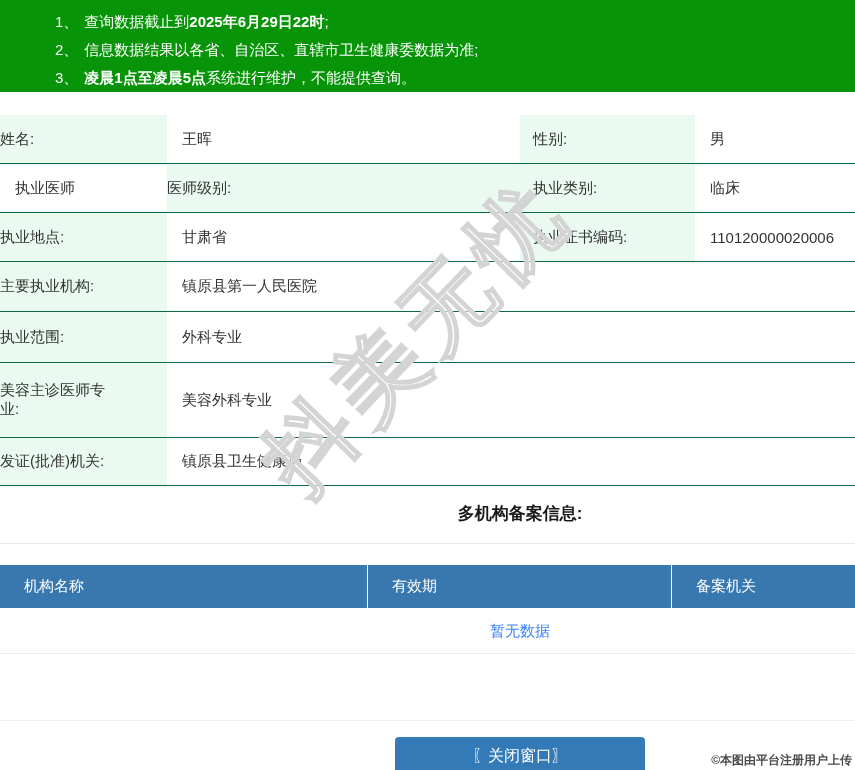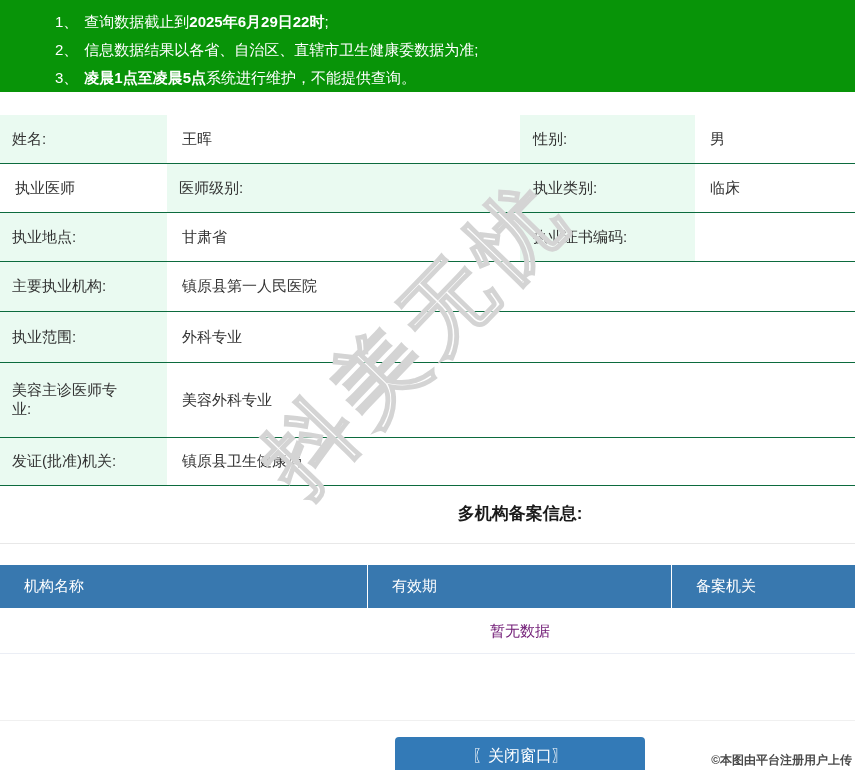--- a/index.html
+++ b/index.html
@@ -23,42 +23,42 @@
     display:grid;align-items:stretch;
     border-bottom:1px solid #0c6b3e;
     font-size:15px;
   }
   .row.double{grid-template-columns:167px 353px 175px 1fr;}
   .row.single{grid-template-columns:167px 1fr;}
   .row{min-height:48px;}
   .row.tall{min-height:74px;}
   .cell{display:flex;align-items:center;}
   .lbl{
-    background:#eafaf1;padding-left:12px;box-sizing:border-box;
+    background:#eafaf1;padding-left:0;box-sizing:border-box;
   }
   .lbl.l1{padding-right:48px;}
   .lbl.l2{padding-left:13px;}
   .val{padding-left:15px;}
   
   .offset{margin-left:185px;text-align:center;}
   .section-title{
     padding:16px 0 18px 0;font-size:17px;font-weight:700;color:#1a1a1a;
   }
   .hr1{border:0;border-top:1px solid #e8e8e8;margin:0;}
   .gap22{height:21px;}
   .filing-header{
     display:grid;grid-template-columns:368px 304px 1fr;
     background:#3878af;color:#ffffff;height:43px;font-size:15px;
   }
   .filing-header .hcell{
     display:flex;align-items:center;padding-left:24px;
     border-right:1px solid #ffffff;box-sizing:border-box;
   }
   .filing-header .hcell:last-child{border-right:none;}
-  .empty-block{padding:14px 0 12px 0;font-size:15px;color:#701a75;}
+  .empty-block{padding:14px 0 12px 0;font-size:15px;color:#3b82f6;}
   .spacer66{height:66px;}
   
   .button-bar{padding-top:16px;}
   .close-btn{
     display:inline-block;width:250px;height:36px;line-height:36px;
     background:#337ab7;color:#ffffff;font-size:16px;text-align:center;
     border:none;border-radius:4px;cursor:pointer;
     font-family:"Liberation Sans","DejaVu Sans",sans-serif;
   }
   
@@ -96,20 +96,21 @@
   <div class="row double">
     <div class="cell val">执业医师</div>
     <div class="cell lbl l1">医师级别:</div>
     <div class="cell lbl l2">执业类别:</div>
     <div class="cell val">临床</div>
   </div>
   <div class="row double">
     <div class="cell lbl l1">执业地点:</div>
     <div class="cell val">甘肃省</div>
     <div class="cell lbl l2">执业证书编码:</div>
+    <div class="cell val">110120000020006</div>
   </div>
   <div class="row single" style="min-height:49px">
     <div class="cell lbl l1">主要执业机构:</div>
     <div class="cell val">镇原县第一人民医院</div>
   </div>
   <div class="row single" style="min-height:50px">
     <div class="cell lbl l1">执业范围:</div>
     <div class="cell val">外科专业</div>
   </div>
   <div class="row single tall">

